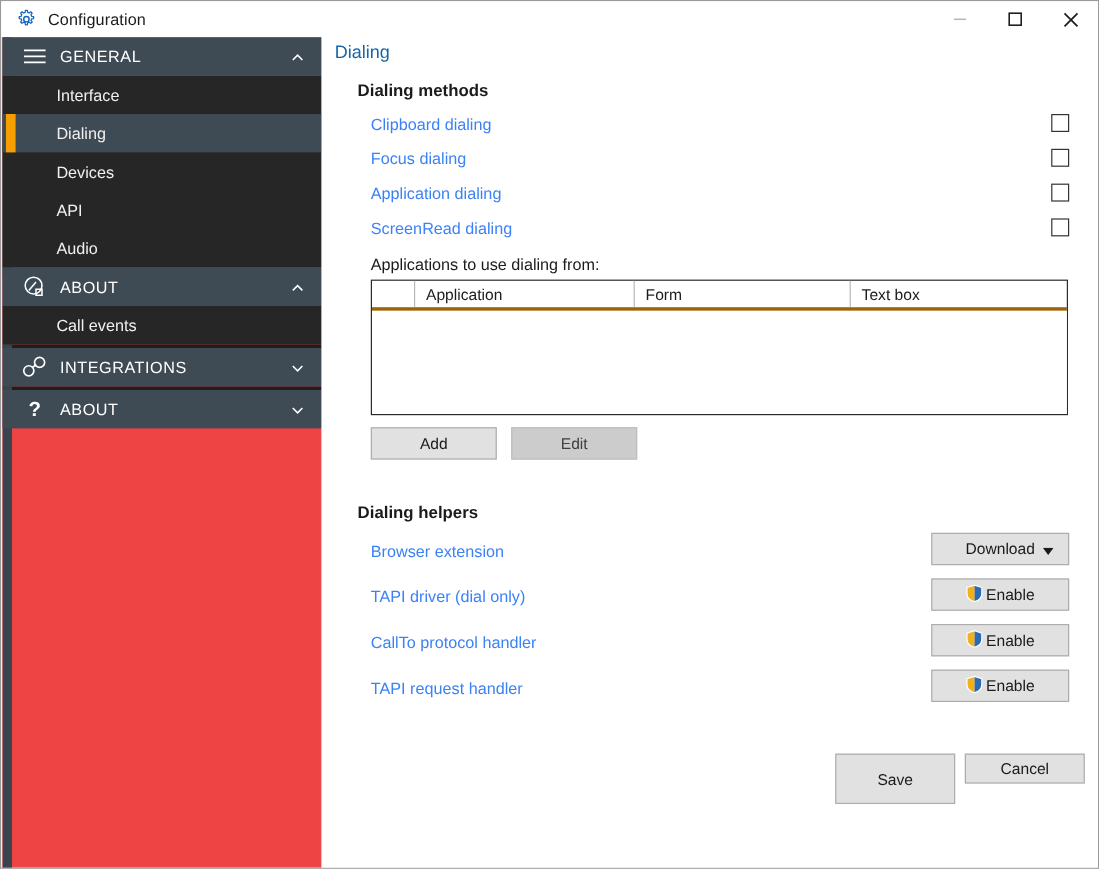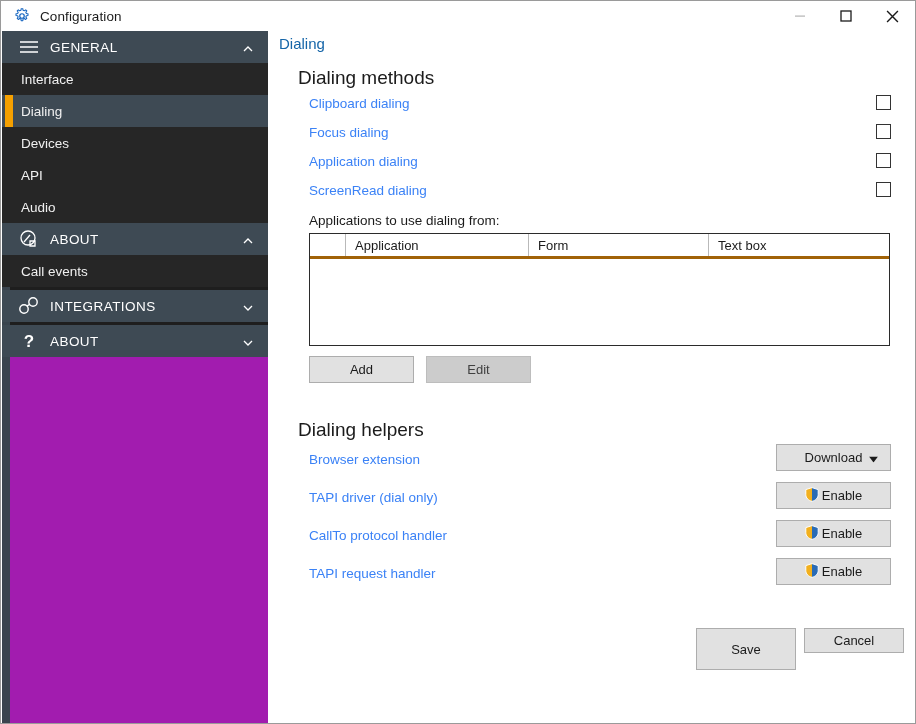--- a/index.html
+++ b/index.html
@@ -37,21 +37,21 @@
   }
   .win-btn{
     width:46px;height:30px;display:flex;align-items:center;justify-content:center;
     background:transparent;
   }
   .win-btn svg{display:block;}
 
   
   .sidebar{
     position:absolute;left:1px;top:30px;width:266px;height:693px;
-    background:#a21caf;
+    background:#ef4444;
     overflow:hidden;
   }
   .scroll-track{
     position:absolute;left:0;top:0;width:8px;height:693px;
     background:#3a444e;
   }
   .scroll-thumb{
     position:absolute;left:0;top:0;width:8px;height:200px;
     background:#5a6670;
   }
@@ -73,39 +73,39 @@
     position:absolute;right:14px;top:50%;transform:translateY(-50%);
     width:12px;height:12px;
   }
   .sub{
     background:#262626;
   }
   .sub-item{
     position:relative;height:32px;display:flex;align-items:center;
     color:#f0f0f0;font-size:13.5px;
   }
-  .sub-item .lbl{margin-left:19px;}
+  .sub-item .lbl{margin-left:45px;}
   .sub-item.selected{background:#3e4a54;}
   .sub-item.selected .accent{
     position:absolute;left:3px;top:0;width:8px;height:32px;background:#f5a000;
   }
   .divider-dark{height:3px;background:#1e1e1e;}
 
   
   .content{
     position:absolute;left:267px;top:30px;width:647px;height:693px;
     background:#ffffff;
   }
   .page-title{
     position:absolute;left:11px;top:4px;
     font-size:15px;color:#1565a8;
   }
   .section-title{
     position:absolute;left:30px;
-    font-size:19px;font-weight:normal;color:#1b1b1b;
+    font-size:14px;font-weight:bold;color:#1b1b1b;
   }
   .row-label{
     position:absolute;left:41px;
     font-size:13.5px;color:#3b82f6;white-space:nowrap;
   }
   .cbx{
     position:absolute;
     width:15px;height:15px;
     border:1.5px solid #333333;
     background:#ffffff;

